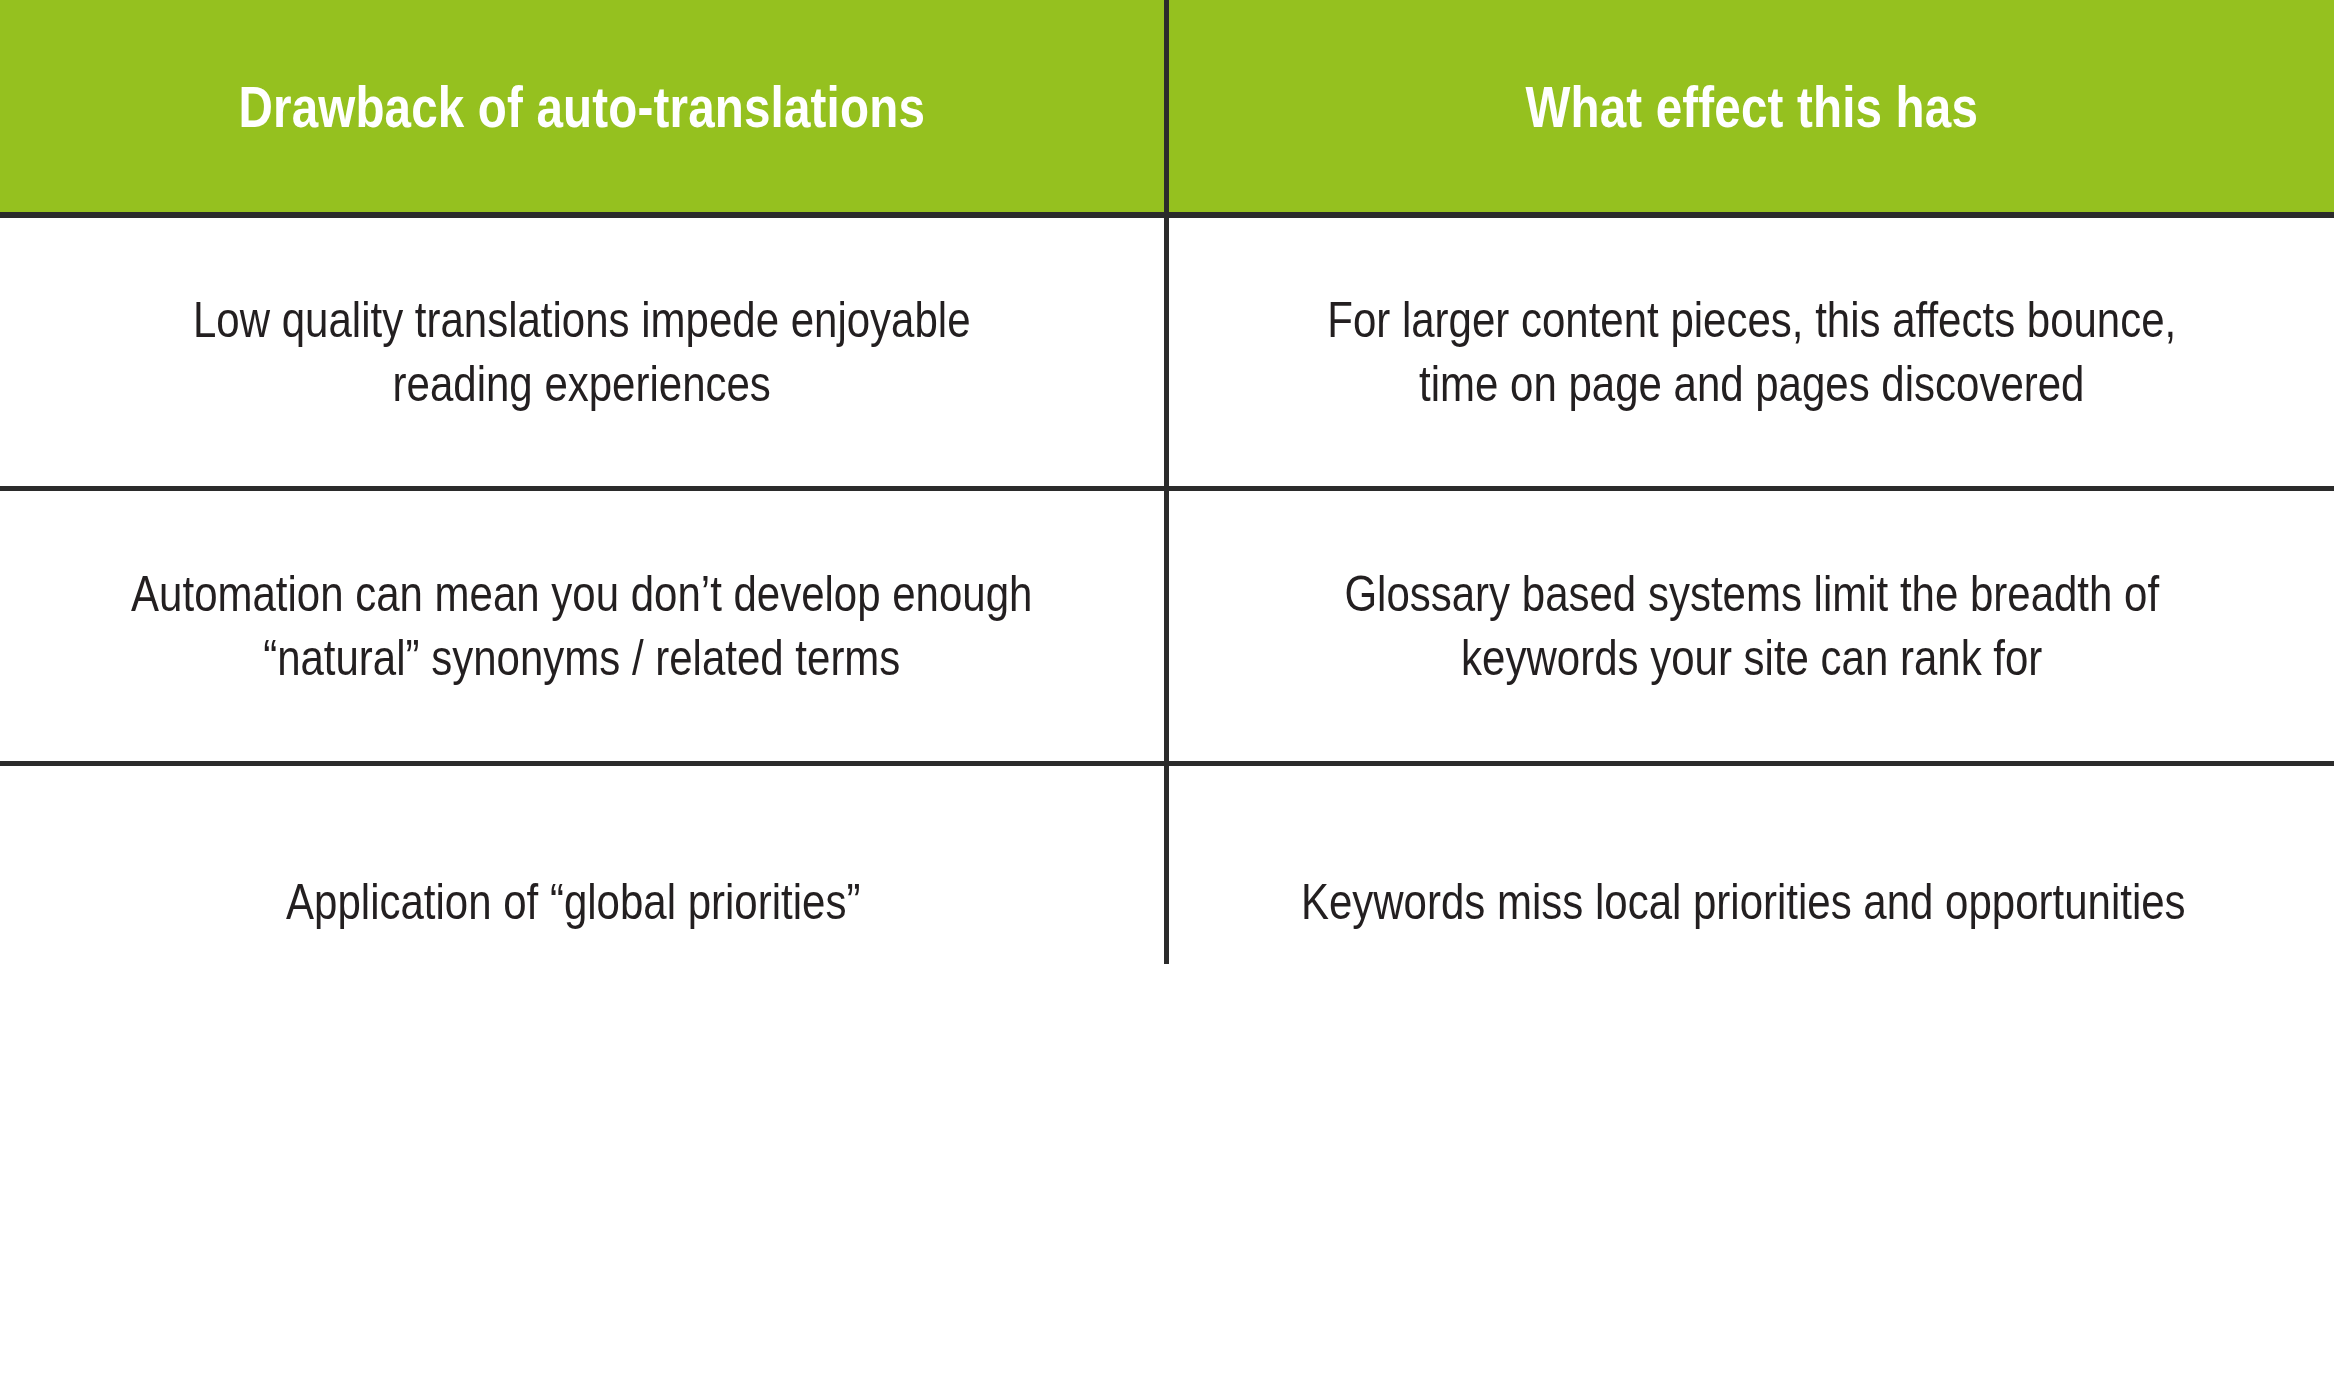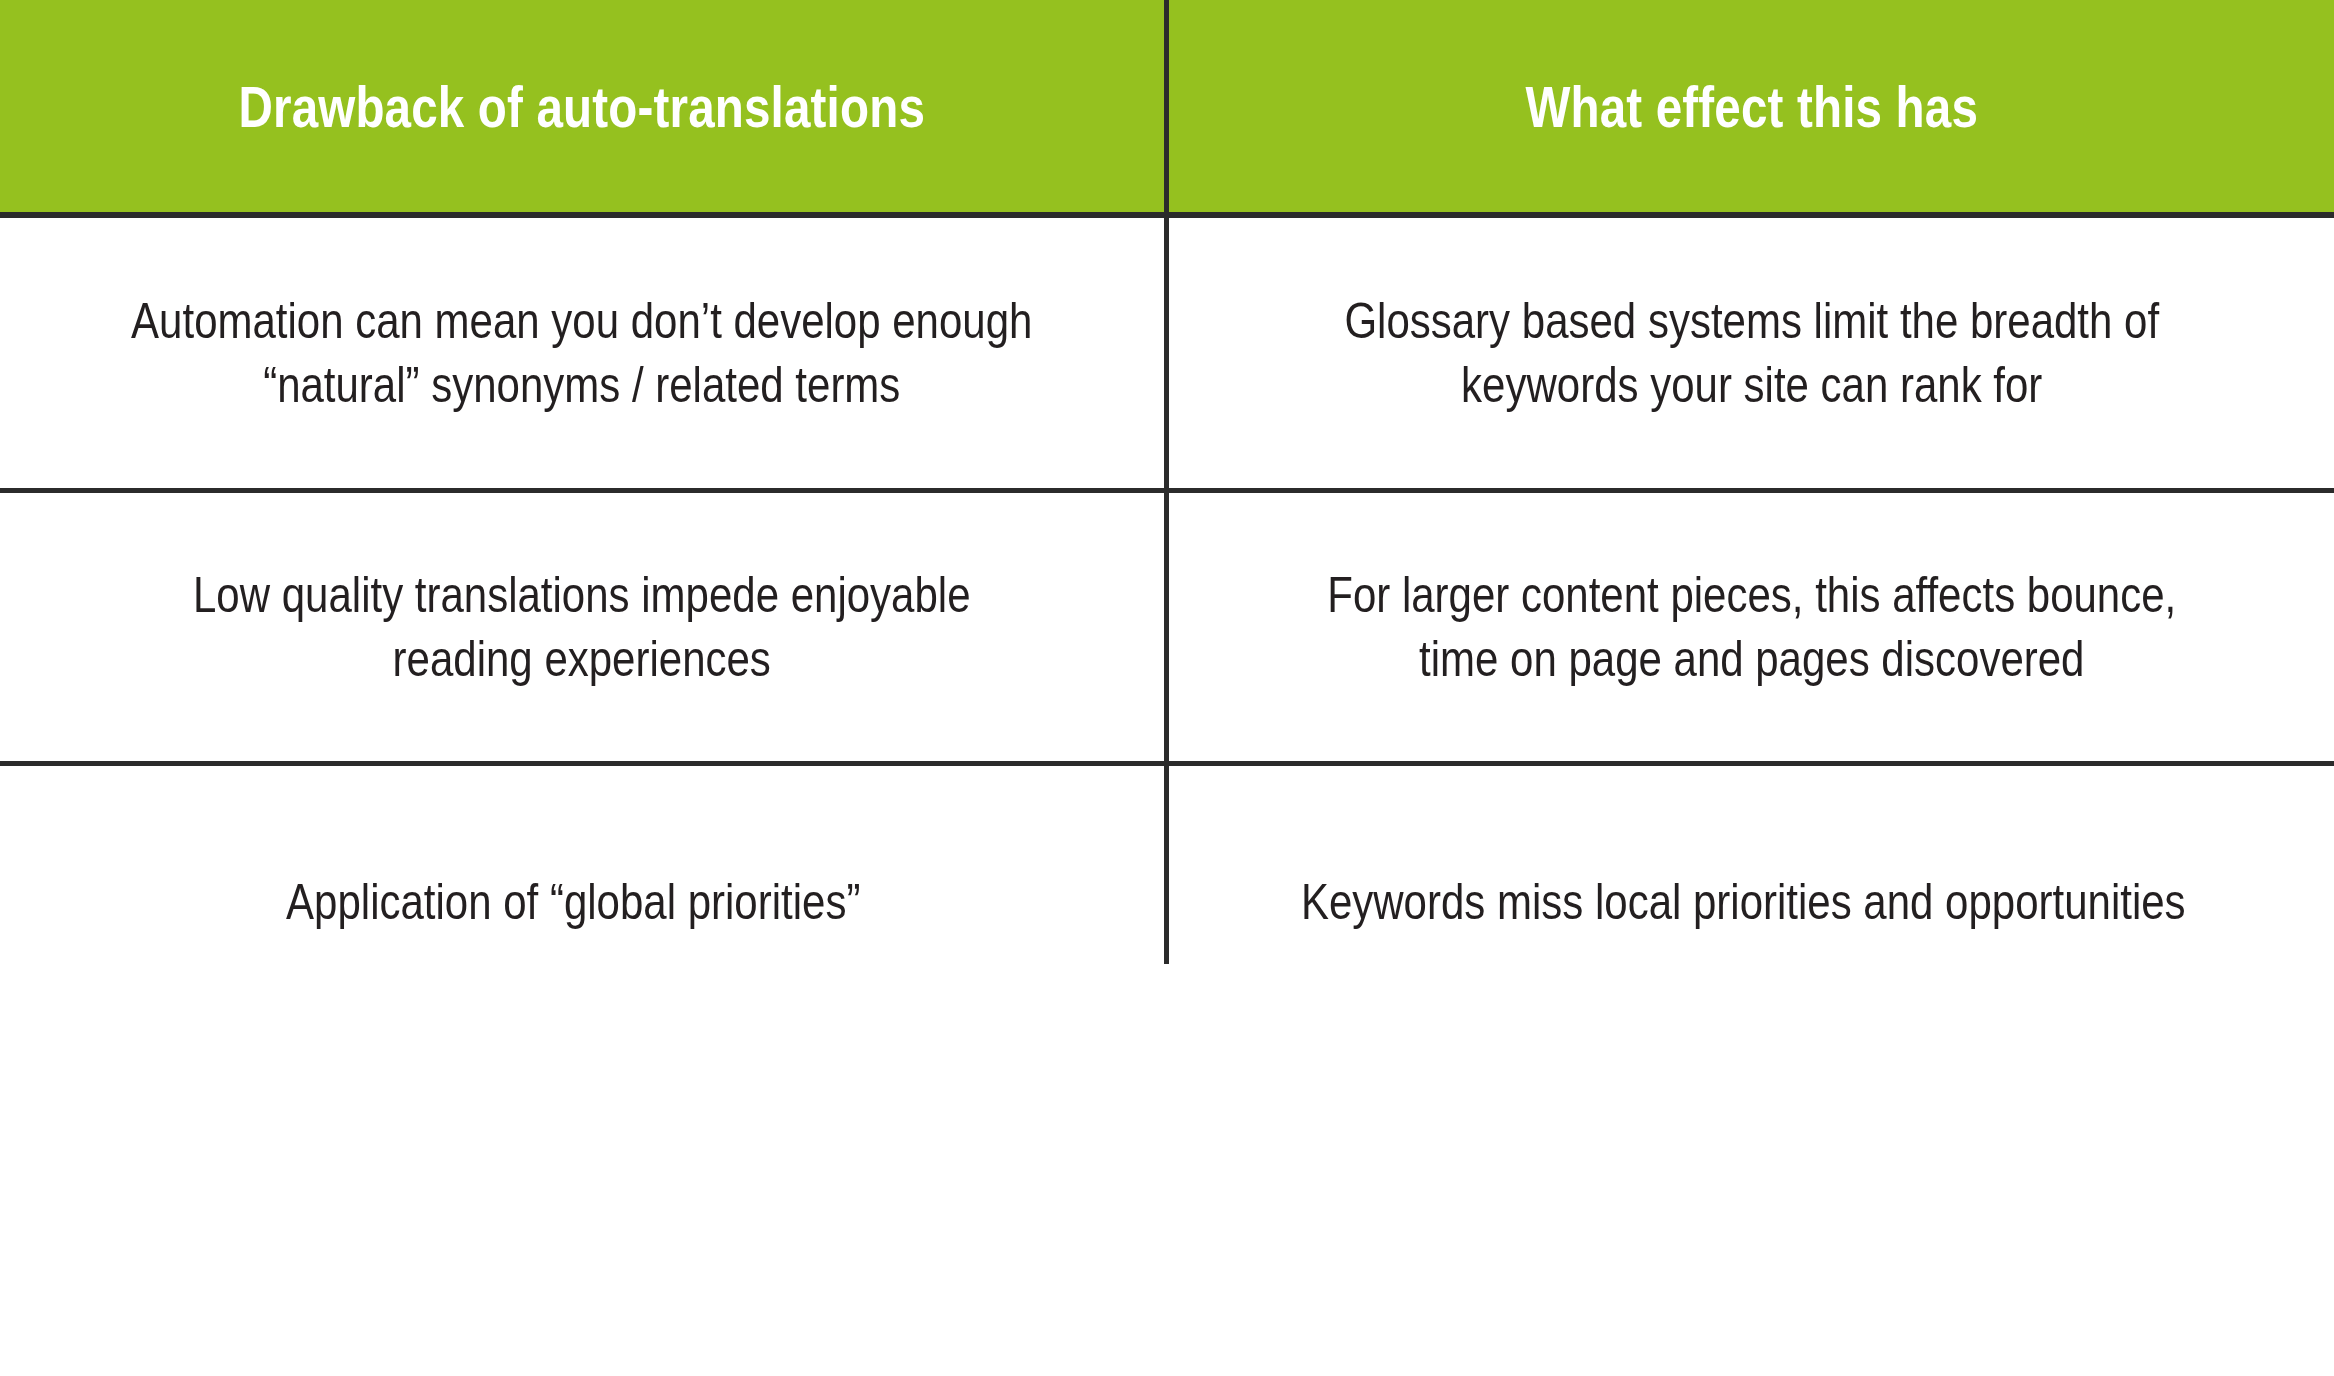--- a/index.html
+++ b/index.html
@@ -119,35 +119,35 @@
         </th>
         <th class="th-right">
           <span class="hdr-text">What effect this has</span>
         </th>
       </tr>
     </thead>
 
     <tbody>
 
 
+      <tr class="data-row row-3">
+        <td class="cell-left">
+          <span class="cell-text">Low quality translations impede enjoyable reading experiences</span>
+        </td>
+        <td class="cell-right">
+          <span class="cell-text">For larger content pieces, this affects bounce, time on page and pages discovered</span>
+        </td>
+      </tr>
+
       <tr class="data-row row-2">
         <td class="cell-left">
           <span class="cell-text">Automation can mean you don’t develop enough “natural” synonyms / related terms</span>
         </td>
         <td class="cell-right">
           <span class="cell-text">Glossary based systems limit the breadth of keywords your site can rank for</span>
-        </td>
-      </tr>
-
-      <tr class="data-row row-3">
-        <td class="cell-left">
-          <span class="cell-text">Low quality translations impede enjoyable reading experiences</span>
-        </td>
-        <td class="cell-right">
-          <span class="cell-text">For larger content pieces, this affects bounce, time on page and pages discovered</span>
         </td>
       </tr>
 
       <tr class="data-row row-4">
         <td class="cell-left">
           <span class="cell-text">Application of “global priorities”</span>
         </td>
         <td class="cell-right">
           <span class="cell-text">Keywords miss local priorities and opportunities</span>
         </td>

